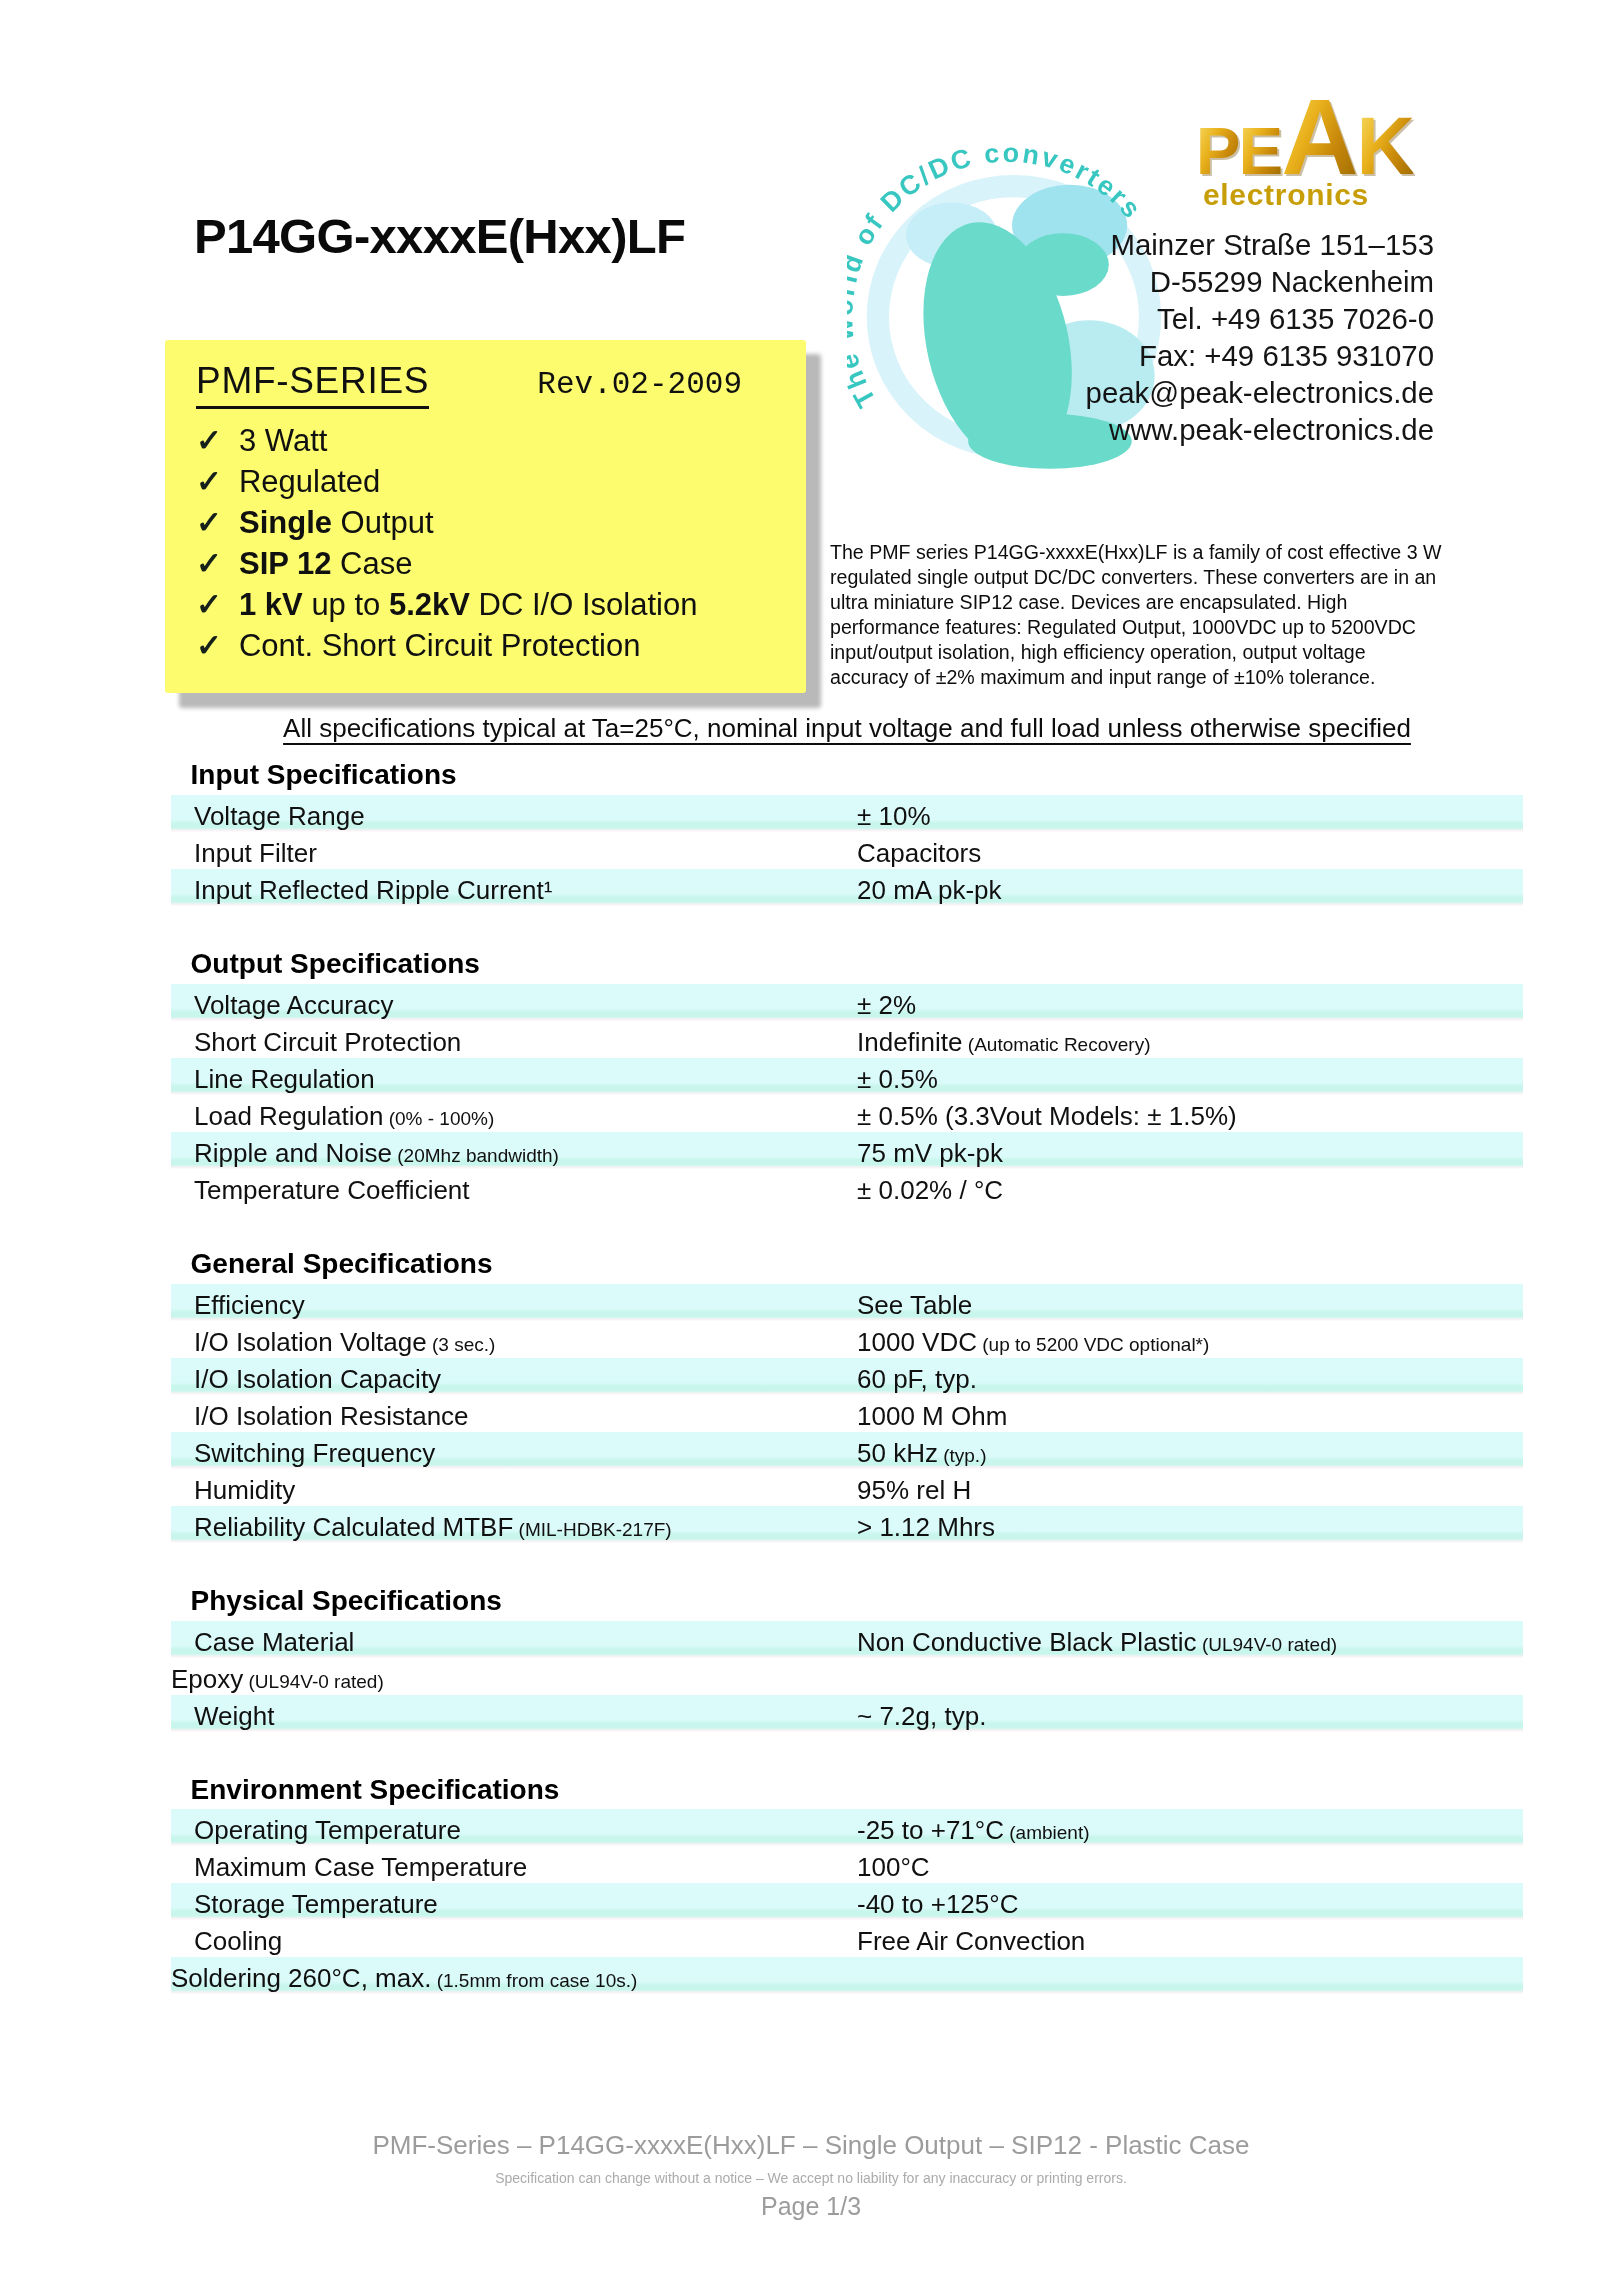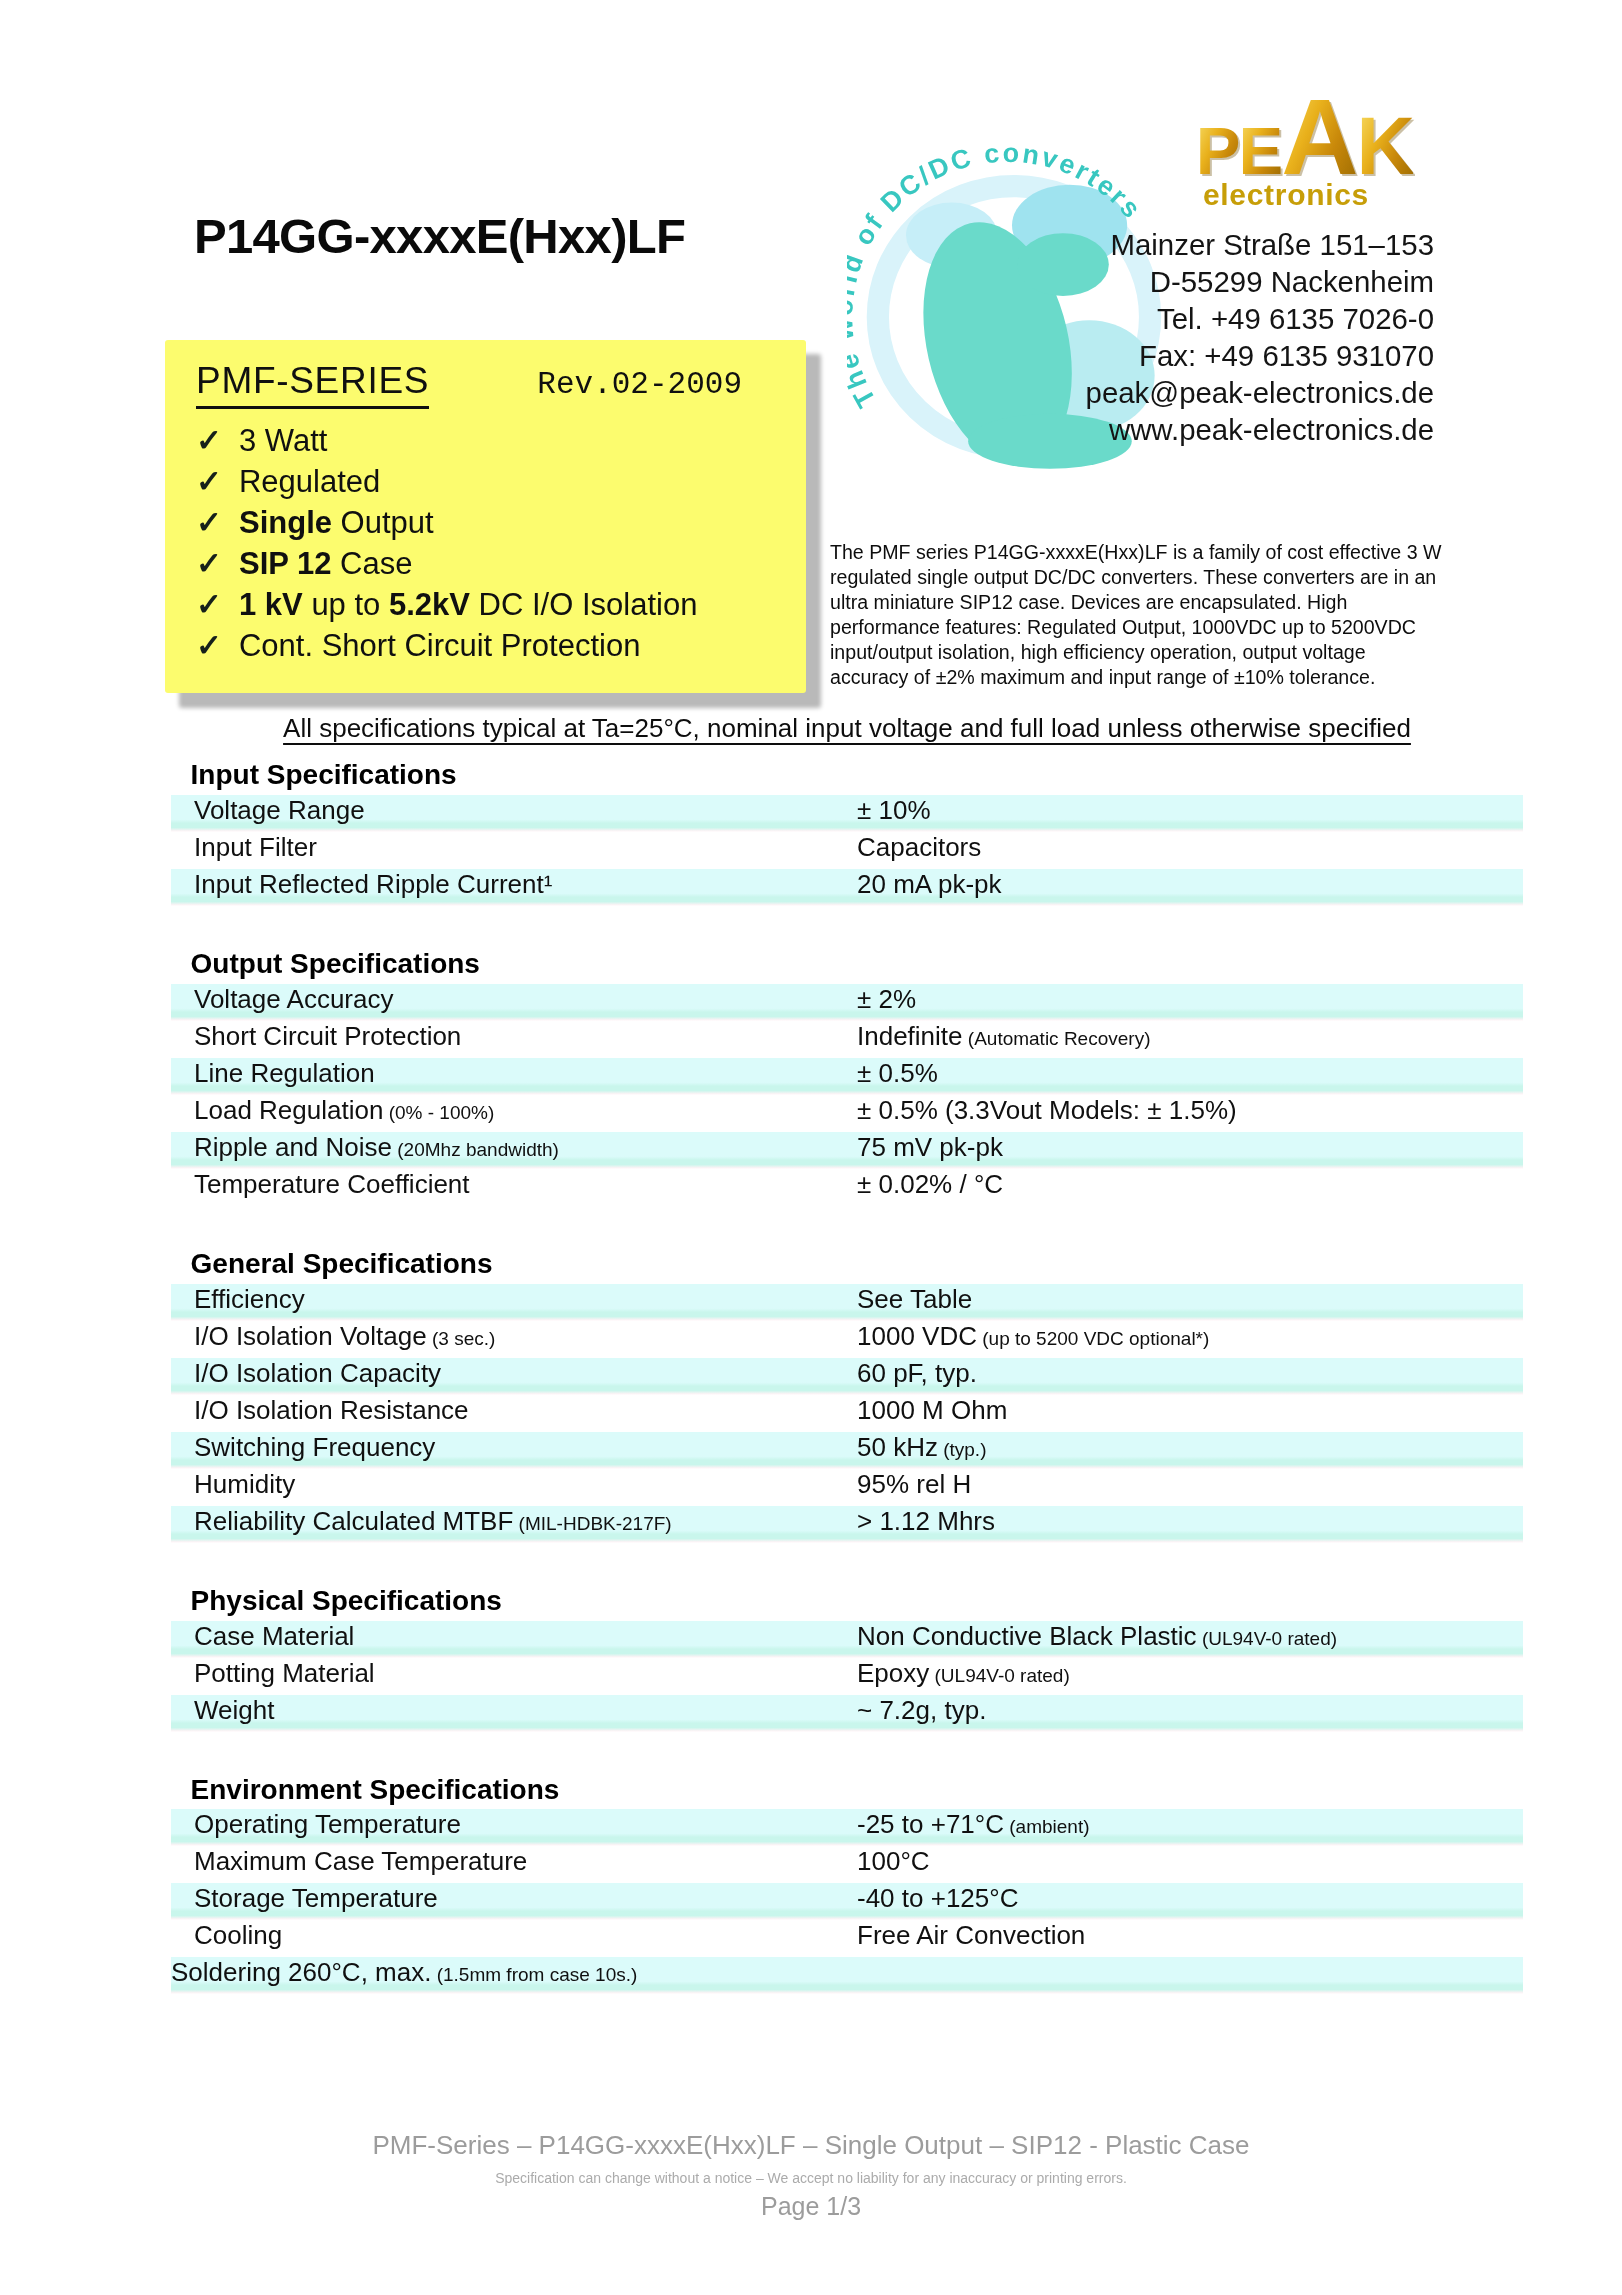--- a/index.html
+++ b/index.html
@@ -80,21 +80,21 @@
   
   .sections{position:absolute;left:171px;top:758px;width:1352px;}
   .section{margin-bottom:41px;}
   .section-title{
     font-size:28px;font-weight:700;color:#000000;
     margin:0 0 3.9px 19.6px;line-height:33px;
   }
   .row{
     position:relative;height:37px;width:100%;
     font-size:26px;color:#101010;
-    display:flex;align-items:flex-start;
+    display:flex;align-items:flex-end;
   }
   .row.shaded{
     background:linear-gradient(180deg,
       #dbfbfa 0%, #dbfbfa 66%, #c9f6ec 76%, #c9f6ec 88%, #fdf3f6 97%, #ffffff 100%);
   }
   .cell-label{flex:0 0 686px;padding-left:23px;box-sizing:border-box;white-space:nowrap;}
   .cell-value{flex:1 1 auto;white-space:nowrap;}
   .lbl-note,.val-note{font-size:19px;}
   
   .footer{position:absolute;left:0;top:2130px;width:1622px;text-align:center;}
@@ -285,21 +285,20 @@
 
   <div class="section">
     <h2 class="section-title">Physical Specifications</h2>
     <div>
   <div class="row shaded">
     <span class="cell-label"><span class="lbl-main">Case Material</span><span class="lbl-note"></span></span>
     <span class="cell-value"><span class="val-main">Non Conductive Black Plastic</span><span class="val-note"> (UL94V-0 rated)</span></span>
   </div>
 
   <div class="row">
-    <span class="cell-label"><span class="lbl-main">Potting Material</span><span class="lbl-note"></span></span>
     <span class="cell-value"><span class="val-main">Epoxy</span><span class="val-note"> (UL94V-0 rated)</span></span>
   </div>
 
   <div class="row shaded">
     <span class="cell-label"><span class="lbl-main">Weight</span><span class="lbl-note"></span></span>
     <span class="cell-value"><span class="val-main">~ 7.2g, typ.</span><span class="val-note"></span></span>
   </div>
 </div>
   </div>
 

